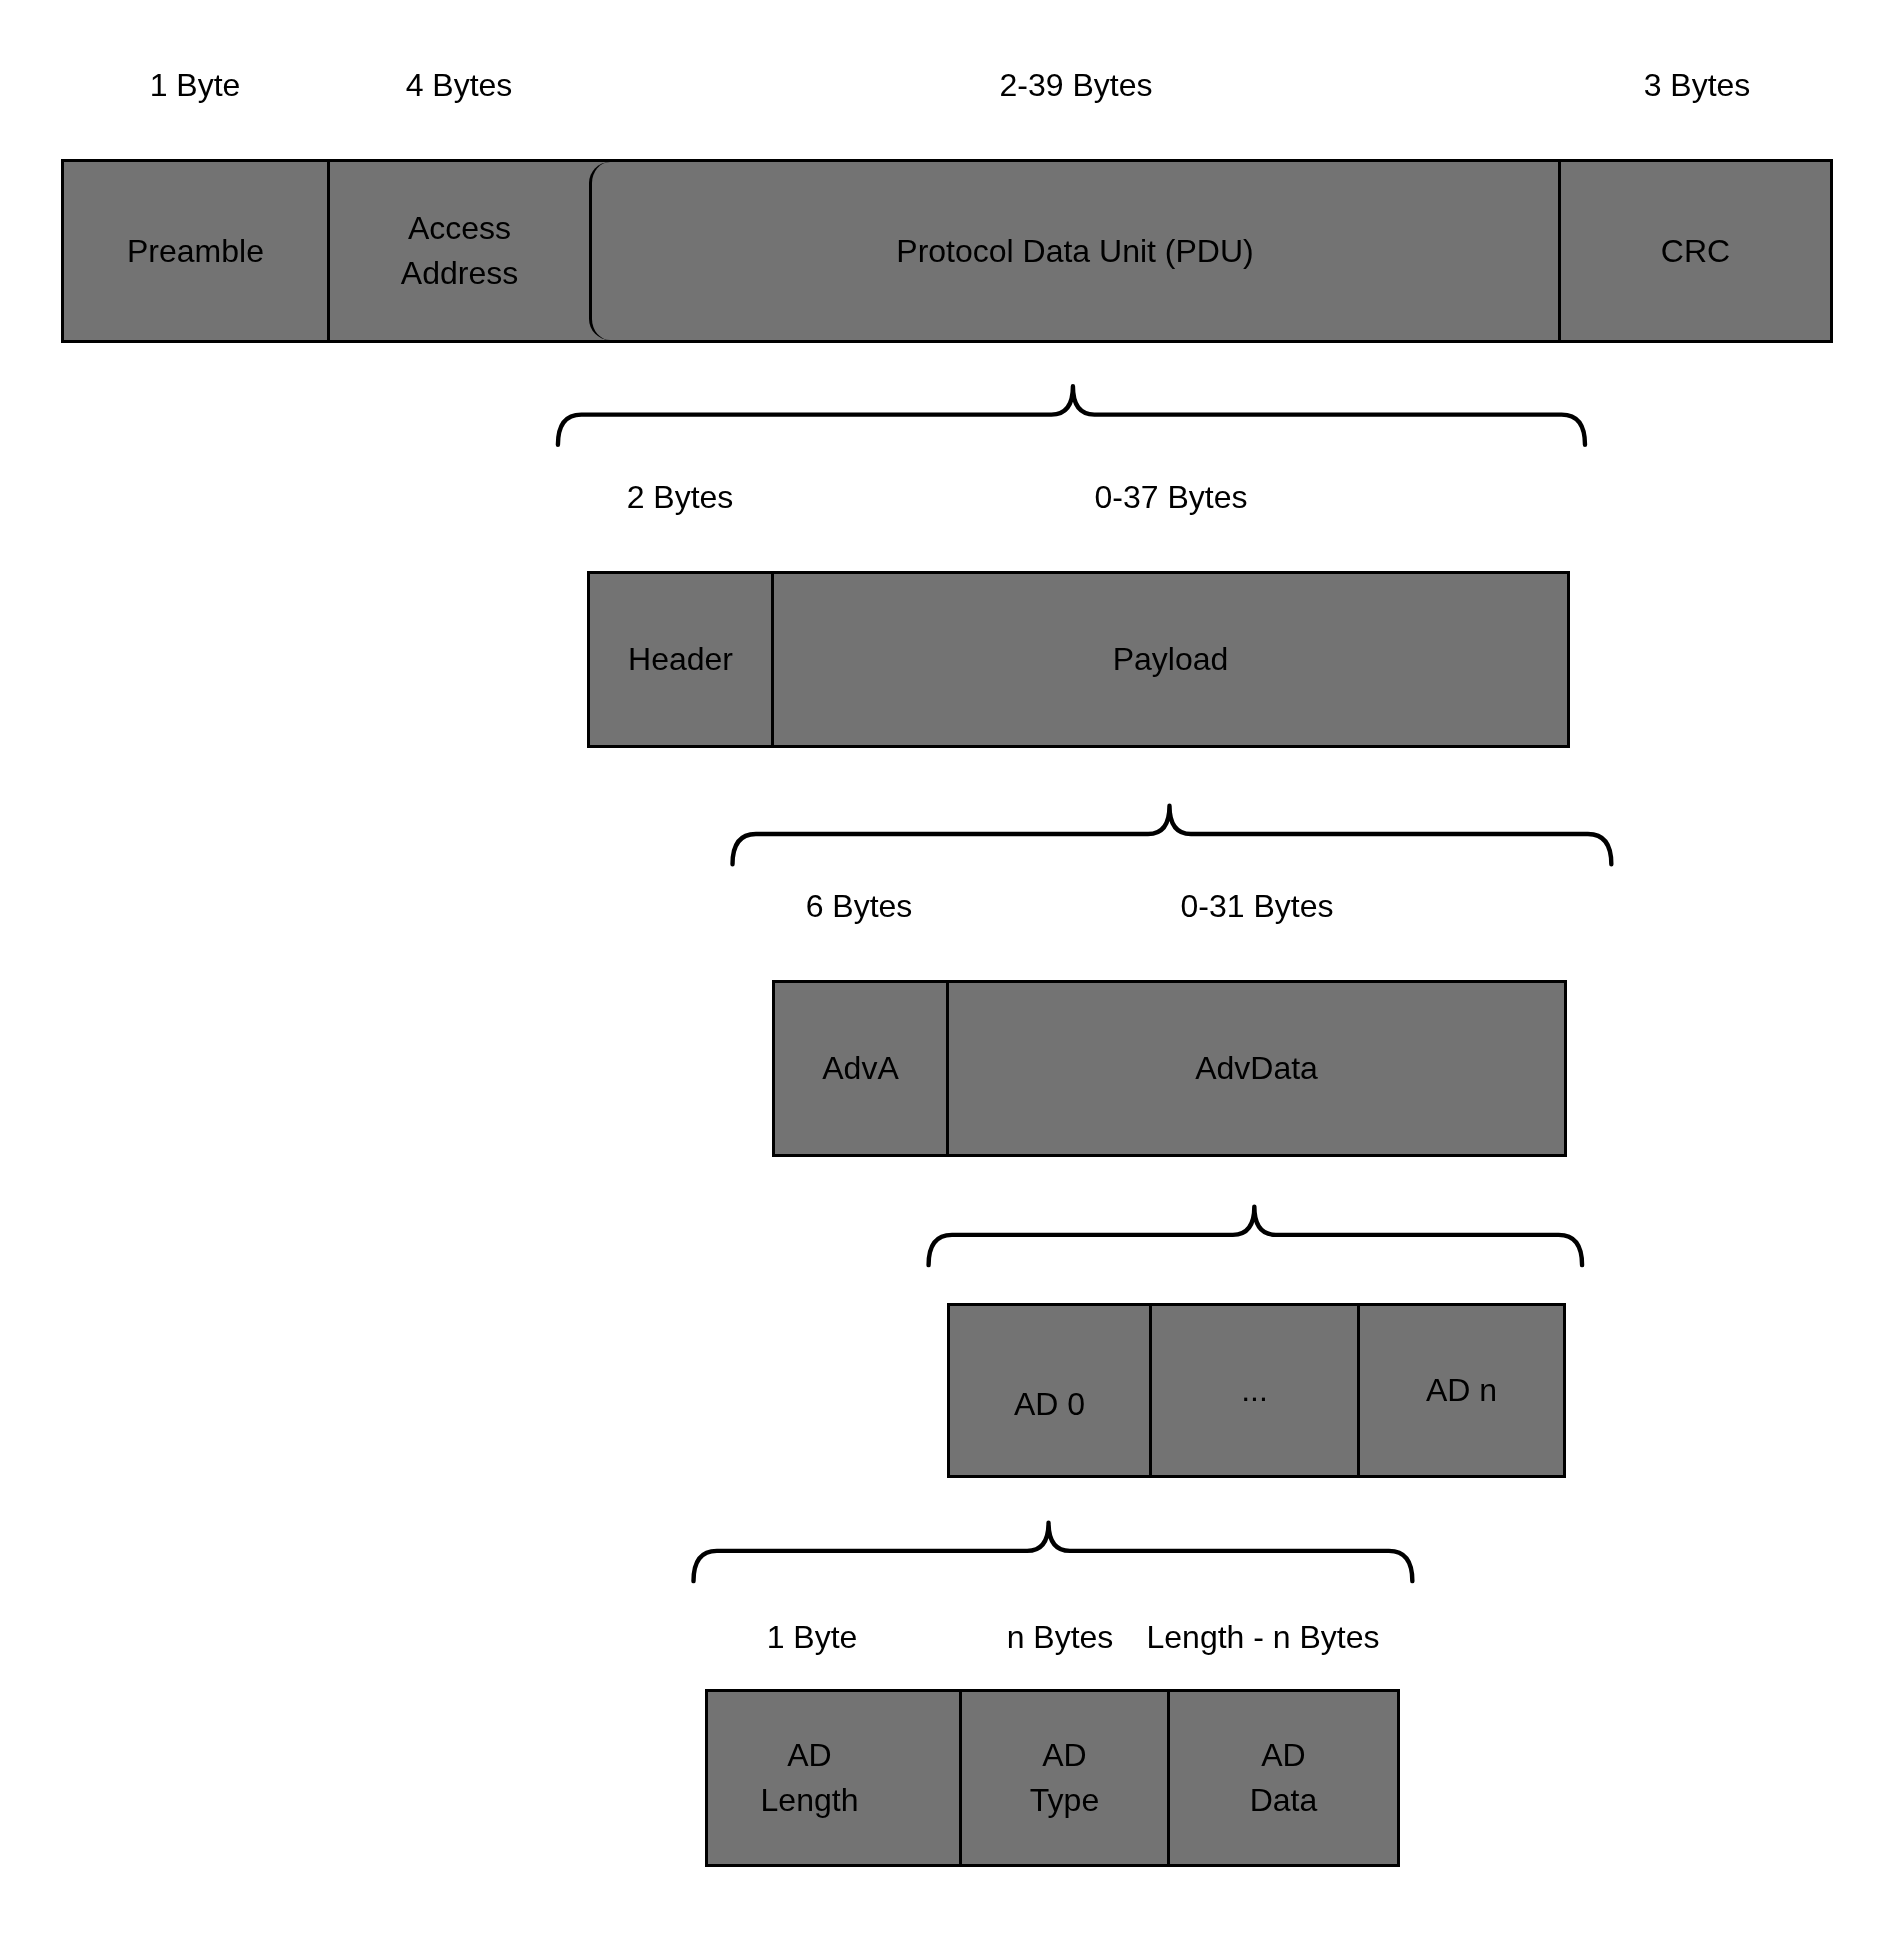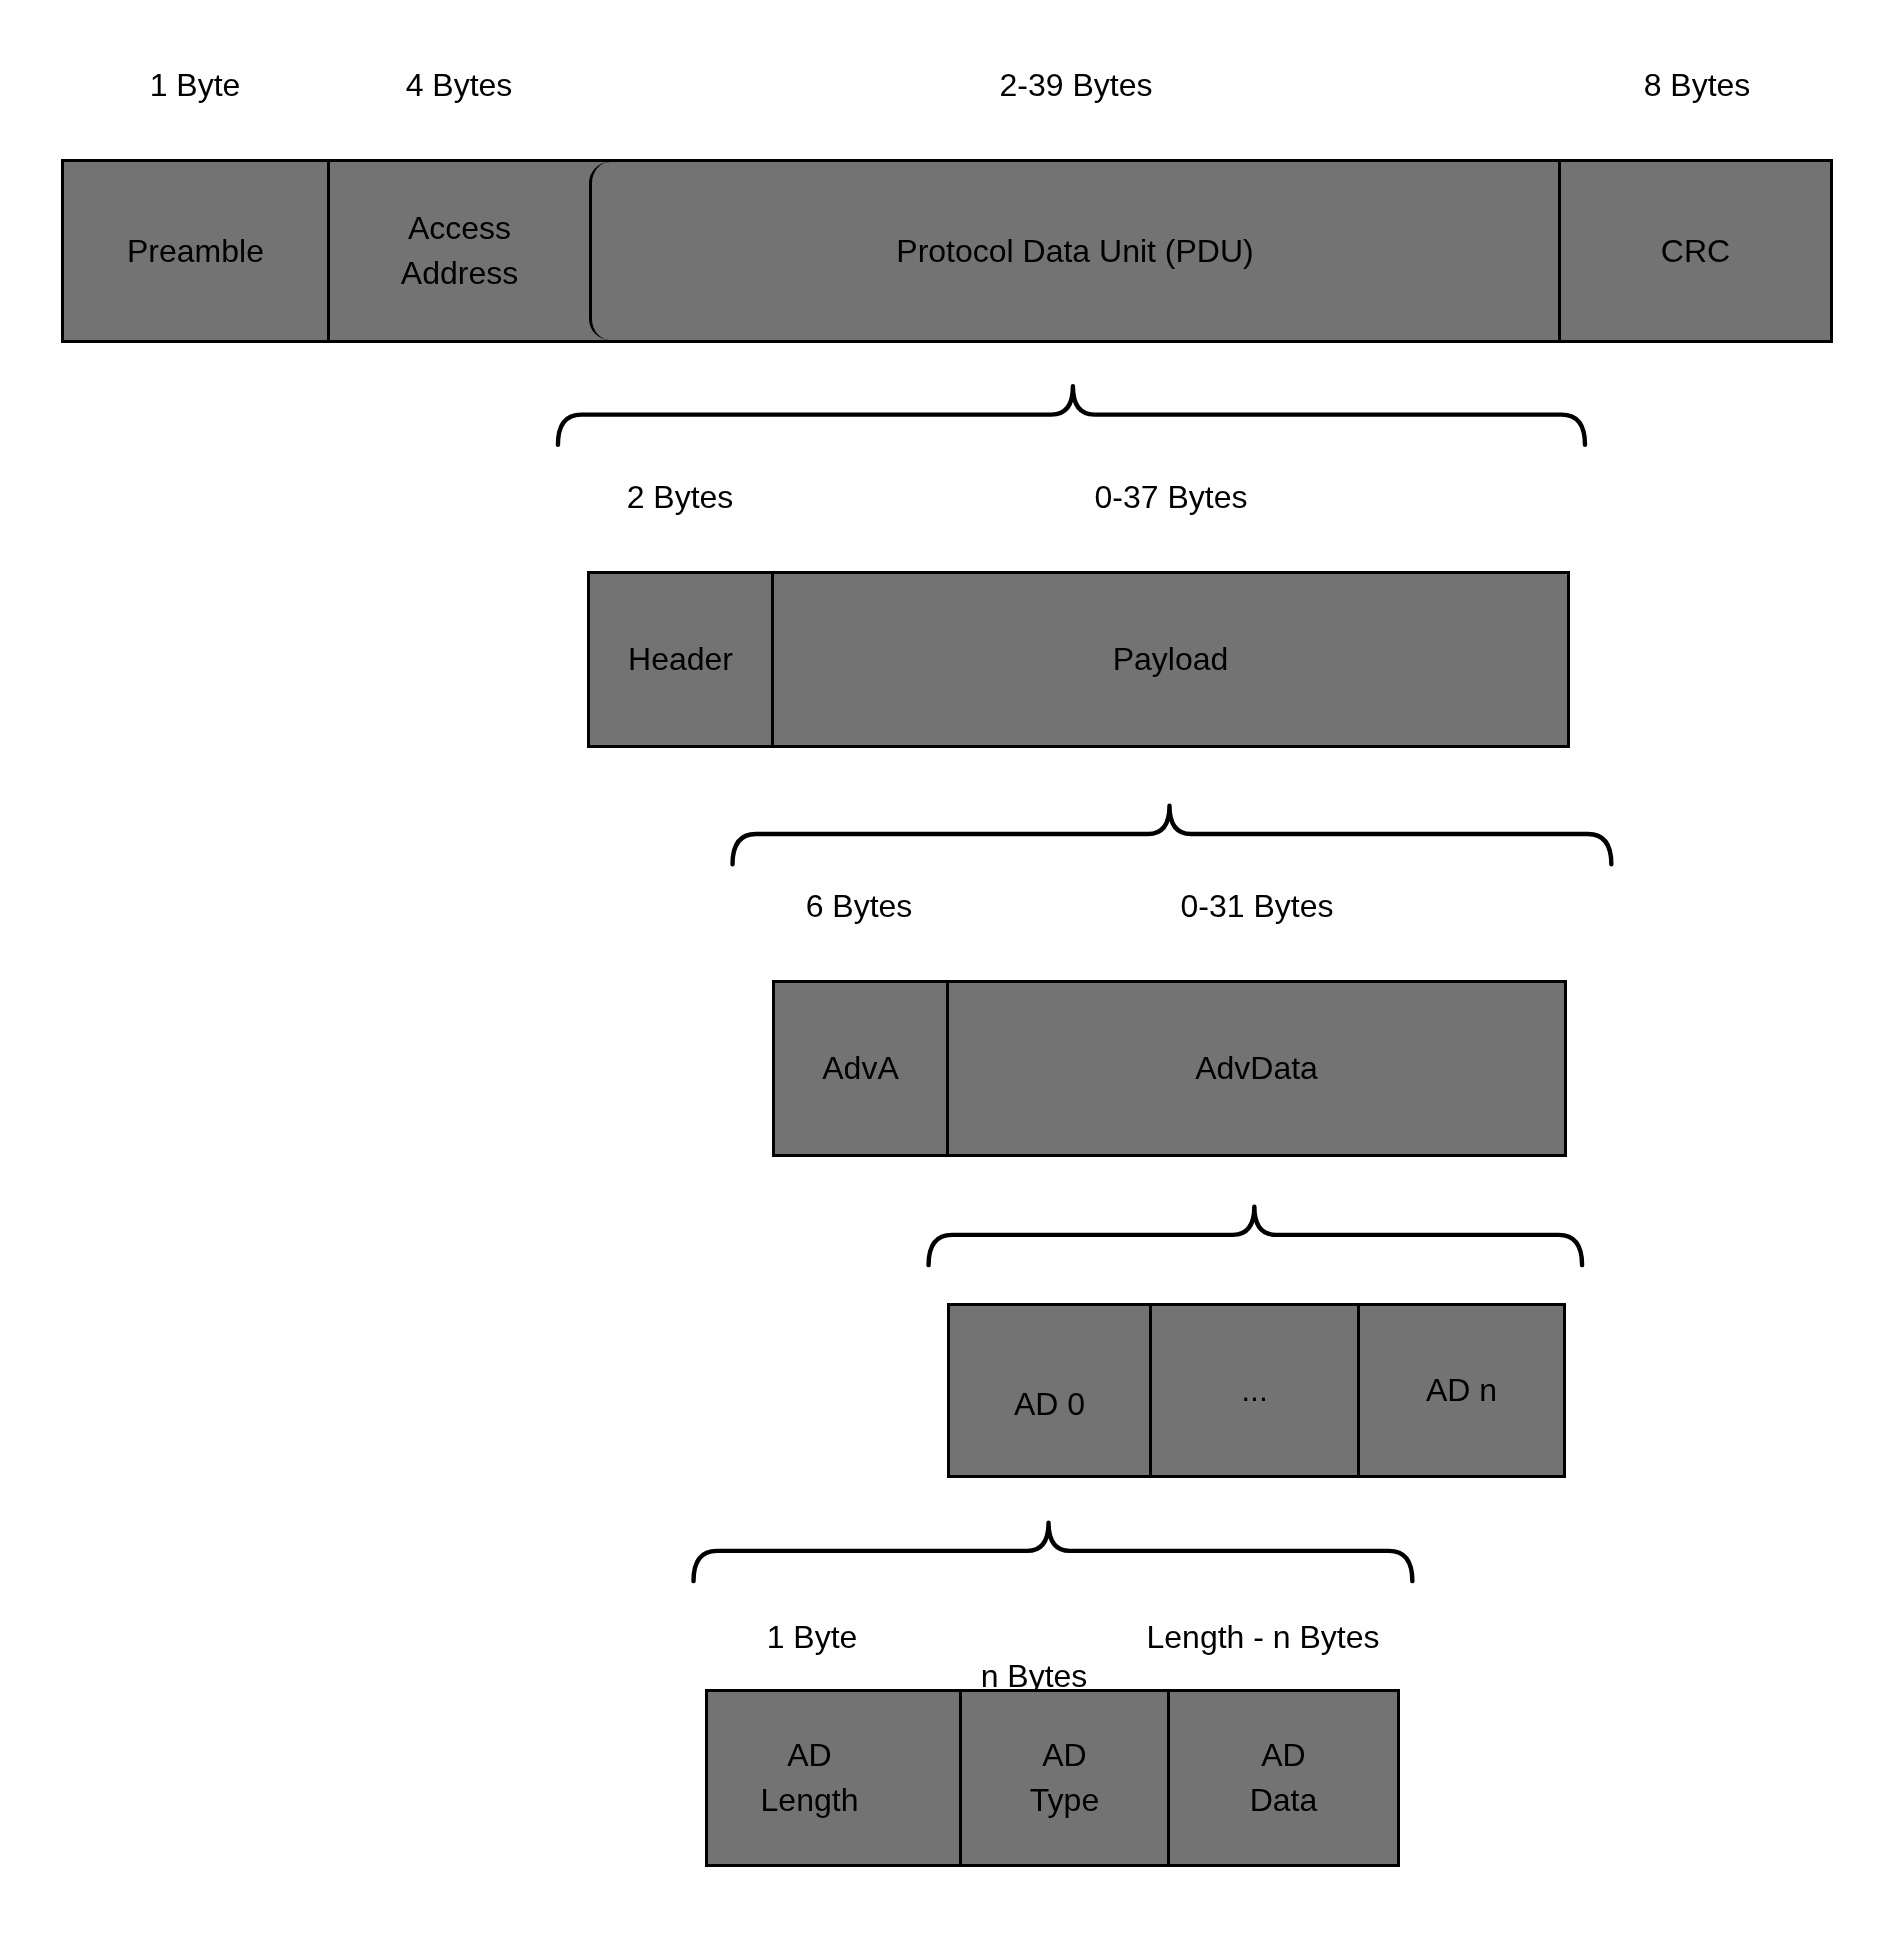--- a/index.html
+++ b/index.html
@@ -53,21 +53,21 @@
   <svg class="braces" viewBox="0 0 1950 1995" xmlns="http://www.w3.org/2000/svg">
     <path d="M 572 456 Q 572 425 596 425 L 1078 425 Q 1100 425 1100 396 Q 1100 425 1122 425 L 1601 425 Q 1625 425 1625 456" stroke="#000000"></path>
     <path d="M 751 886 Q 751 855 775 855 L 1177 855 Q 1199 855 1199 826 Q 1199 855 1221 855 L 1628 855 Q 1652 855 1652 886" stroke="#000000"></path>
     <path d="M 952 1297 Q 952 1266 976 1266 L 1264 1266 Q 1286 1266 1286 1237 Q 1286 1266 1308 1266 L 1598 1266 Q 1622 1266 1622 1297" stroke="#000000"></path>
     <path d="M 711 1621 Q 711 1590 735 1590 L 1053 1590 Q 1075 1590 1075 1561 Q 1075 1590 1097 1590 L 1424 1590 Q 1448 1590 1448 1621" stroke="#000000"></path>
   </svg>
 
   <div class="size-label" style="left:195px; top:66px;">1 Byte</div>
   <div class="size-label" style="left:459px; top:66px;">4 Bytes</div>
   <div class="size-label" style="left:1076px; top:66px;">2-39 Bytes</div>
-  <div class="size-label" style="left:1697px; top:66px;">8 Bytes</div>
+  <div class="size-label" style="left:1697px; top:66px;">3 Bytes</div>
 
   <div class="box-row" style="left:61px; top:159px; width:1772px; height:184px;">
     <div class="cell" style="flex:0 0 263px;">
       <span class="txt">Preamble</span>
     </div>
     <div class="cell" style="flex:0 0 262px;">
       <span class="txt wrap-170">Access Address</span>
     </div>
     <div class="cell" style="flex:0 0 969px;border-radius:21px;">
       <span class="txt">Protocol Data Unit (PDU)</span>
@@ -107,21 +107,21 @@
     </div>
     <div class="cell" style="flex:0 0 208px;">
       <span class="txt">...</span>
     </div>
     <div class="cell grow">
       <span class="txt">AD n</span>
     </div>
   </div>
 
   <div class="size-label" style="left:812px; top:1618px;">1 Byte</div>
-  <div class="size-label" style="left:1034px; top:1618px;margin-top:39px;">n Bytes</div>
+  <div class="size-label" style="left:1060px; top:1618px;">n Bytes</div>
   <div class="size-label" style="left:1263px; top:1618px;">Length - n Bytes</div>
 
   <div class="box-row" style="left:705px; top:1689px; width:695px; height:178px;">
     <div class="cell" style="flex:0 0 203px;">
       <span class="txt wrap-115">AD Length</span>
     </div>
     <div class="cell" style="flex:0 0 208px;margin-left:48px;">
       <span class="txt wrap-115">AD Type</span>
     </div>
     <div class="cell grow">

